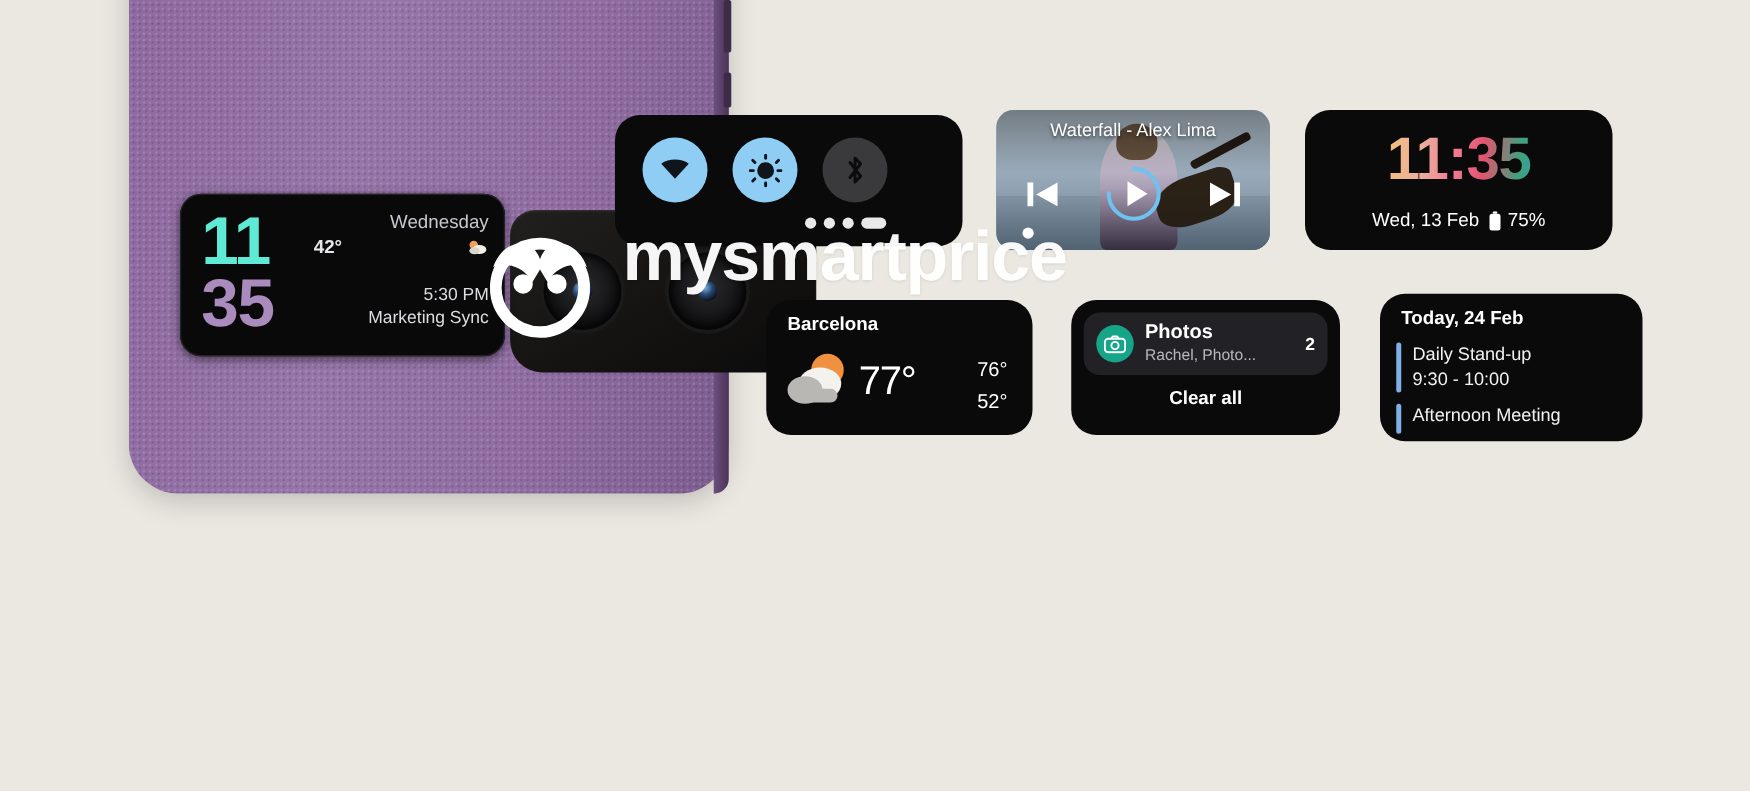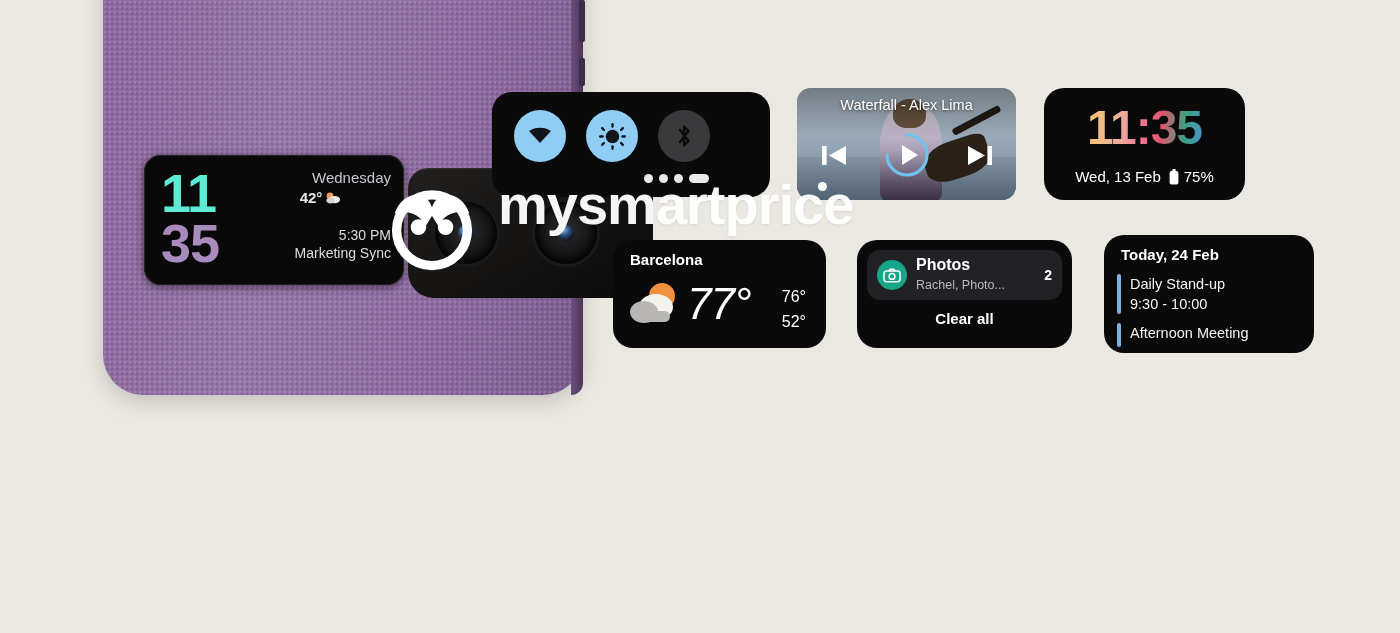--- a/index.html
+++ b/index.html
@@ -60,21 +60,21 @@
     box-shadow:0 2px 8px rgba(0,0,0,.55), inset 0 0 0 1px #232224;
   }
   #cover-clock{position:absolute;left:17px;top:14px;line-height:.92;}
   .cc-line{font-weight:700;font-size:54px;letter-spacing:-1px;}
   #cc-h{color:#5eead4;}
   #cc-m{color:#a98cbd;}
   #cover-right{
     position:absolute;right:13px;top:14px;width:140px;text-align:right;color:#d9d7dc;
   }
   #cover-day{font-size:15px;color:#c9c6cf;}
-  #cover-temp-row{margin-top:3px;display:flex;justify-content:center;align-items:center;gap:3px;}
+  #cover-temp-row{margin-top:3px;display:flex;justify-content:space-between;align-items:center;gap:3px;}
   #cover-temp{font-size:15px;font-weight:600;color:#e7e5ea;}
   #cover-evt{position:absolute;right:13px;top:72px;width:150px;text-align:right;color:#dedce1;}
   #cover-evt-time{font-size:14px;}
   #cover-evt-name{font-size:14px;margin-top:2px;}
 
   
   .card{position:absolute;background:#0a0a0b;border-radius:20px;overflow:hidden;}
 
   
   #qs{left:492px;top:92px;width:278px;height:105px;}
@@ -103,33 +103,33 @@
     background:#2e2419;border-radius:46% 20% 40% 36%;transform:rotate(-18deg);}
   .mp-neck{position:absolute;left:70%;top:26%;width:24%;height:7px;
     background:#241c14;transform:rotate(-28deg);border-radius:3px;}
   #music-scrim{position:absolute;inset:0;background:linear-gradient(180deg,rgba(0,0,0,.38) 0%,rgba(0,0,0,.06) 45%,rgba(0,0,0,.18) 100%);}
   #music-title{position:absolute;left:0;right:0;top:9px;text-align:center;color:#fff;font-size:14.5px;
     text-shadow:0 1px 3px rgba(0,0,0,.6);}
   #music-ctl{position:absolute;left:0;right:0;top:44px;display:flex;justify-content:center;align-items:center;gap:36px;}
   #music-dot{position:absolute;left:21px;bottom:9px;width:9px;height:9px;border-radius:50%;background:#fff;}
 
   
-  #rclock{left:1044px;top:88px;width:201px;height:112px;}
+  #rclock{left:1044px;top:88px;width:246px;height:112px;}
   #rclock-time{position:absolute;left:0;right:0;top:16px;text-align:center;
     font-size:48px;font-weight:800;letter-spacing:-1px;line-height:1;
     background:linear-gradient(95deg,#f0a070 0%,#f6b06a 14%,#f2c07a 26%,#eeae9e 38%,#f06a8a 52%,#e0556e 58%,#3aa37e 70%,#4f8fd8 80%,#7f7ee0 88%,#f0639c 100%);
     -webkit-background-clip:text;background-clip:text;color:transparent;}
   #rclock-sub{position:absolute;left:0;right:0;top:80px;display:flex;justify-content:center;align-items:center;gap:8px;color:#fff;font-size:15px;}
   #rclock-batt{display:flex;align-items:center;gap:5px;}
 
   
   #weather{left:613px;top:240px;width:213px;height:108px;}
   #w-city{position:absolute;left:17px;top:11px;color:#fff;font-size:15px;font-weight:700;}
   #w-main{position:absolute;left:14px;top:40px;display:flex;align-items:center;}
-  #w-temp{color:#fff;font-size:44px;font-weight:300;letter-spacing:-1px;line-height:1;font-style:italic;}
+  #w-temp{color:#fff;font-size:32px;font-weight:300;letter-spacing:-1px;line-height:1;}
   #w-hl{position:absolute;right:20px;top:45px;text-align:left;color:#fff;font-size:16px;line-height:1.55;}
 
   
   #notif{left:857px;top:240px;width:215px;height:108px;}
   #notif-row{position:absolute;left:10px;top:10px;right:10px;height:50px;background:#222226;border-radius:13px;display:flex;align-items:center;padding:0 10px;}
   #notif-icon{width:30px;height:30px;border-radius:50%;background:#17a589;display:flex;align-items:center;justify-content:center;flex:0 0 auto;}
   #notif-txt{margin-left:9px;flex:1;min-width:0;}
   #notif-title{color:#fff;font-size:16px;font-weight:700;line-height:1.15;}
   #notif-sub{color:#b9b9bd;font-size:12.5px;line-height:1.25;white-space:nowrap;overflow:hidden;}
   #notif-count{color:#fff;font-size:14px;font-weight:700;margin-left:6px;}

